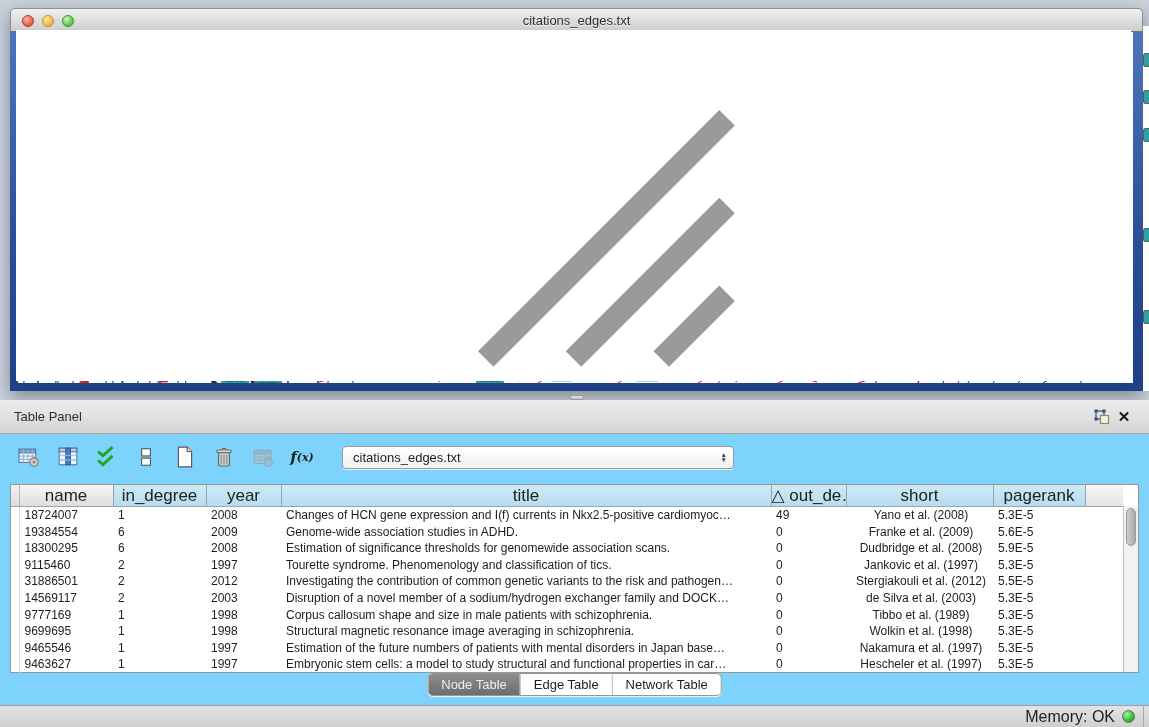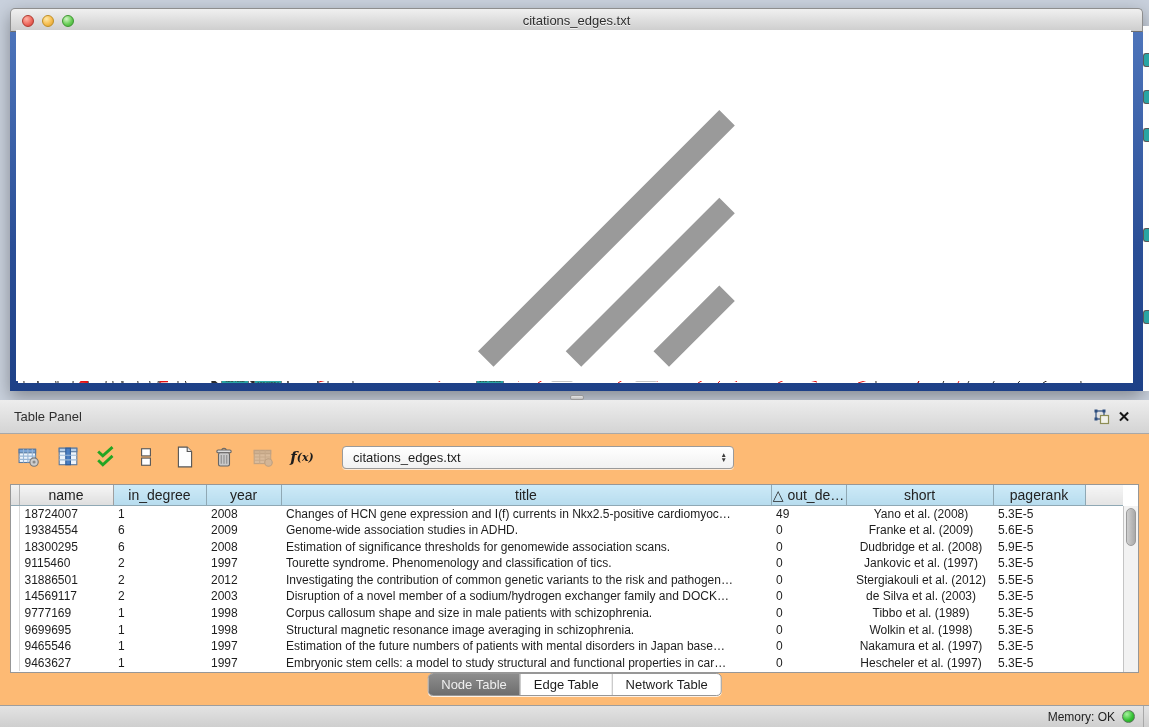--- a/index.html
+++ b/index.html
@@ -25,21 +25,21 @@
   .grip { position:absolute; right:12px; bottom:10px; }
 
   
   .behind-sliver { position:absolute; left:1143px; top:26px; width:6px; height:365px; background:#fdfdfd; }
   .behind-sliver .chip { position:absolute; left:0; width:6px; height:14px; background:#2aa5a3; border:1px solid #5a5a5a; border-right:none; border-radius:3px 0 0 3px; }
 
   .split-grip { position:absolute; left:570px; top:395px; width:14px; height:5px;
     background:linear-gradient(#e4e4e4,#bfbfbf); border:1px solid #9a9a9a; border-radius:2px; }
 
   
-  .table-panel { position:absolute; left:0; top:400px; width:1149px; height:305px; background:#fdba74; }
+  .table-panel { position:absolute; left:0; top:400px; width:1149px; height:305px; background:#7dd3fc; }
   .panel-titlebar { height:34px; background:linear-gradient(#ededed,#d4d4d4); border-bottom:1px solid #a8a8a8;
     display:flex; align-items:center; padding:0 14px; font-size:13px; color:#2f2f2f; }
   .panel-titlebar .spacer { flex:1; }
   .pt-btn { width:22px; height:20px; display:flex; align-items:center; justify-content:center; cursor:default; }
   .close-x { font-size:15px; font-weight:bold; color:#161616; line-height:1; }
 
   .toolbar { height:46px; display:flex; align-items:center; padding-left:16px; gap:13px; }
   .tool { width:26px; height:26px; display:flex; align-items:center; justify-content:center; }
   .fx { font-family:"DejaVu Serif",serif; font-style:italic; color:#1c1c1c; white-space:nowrap; }
   .fx b { font-size:15px; font-weight:bold; }
@@ -48,21 +48,21 @@
     border:1px solid #9a9a9a; border-radius:4px; box-shadow:0 1px 0 rgba(255,255,255,.7);
     display:flex; align-items:center; padding:0 6px 0 10px; font-size:13px; color:#1e1e1e; }
   .combo .val { flex:1; }
   .combo .arrows { display:flex; flex-direction:column; line-height:5px; font-size:6.5px; color:#3c3c3c; text-align:center; }
 
   .tablebox { position:absolute; left:10px; top:84px; width:1129px; height:189px;
     background:#ffffff; border:1px solid #979797; }
   table { border-collapse:collapse; table-layout:fixed; width:1112px; font-size:12px; color:#1d1d1d; }
   col.c-gut{width:8px;} col.c-name{width:94px;} col.c-ind{width:93px;} col.c-year{width:75px;}
   col.c-title{width:490px;} col.c-out{width:75px;} col.c-short{width:147px;} col.c-pr{width:92px;} col.c-fill{width:auto;}
-  thead th { height:20px; font-weight:normal; font-size:14px; color:#222;
+  thead th { height:20px; font-weight:normal; font-size:17px; color:#222;
     background:linear-gradient(#cdeaf7,#b7dcee); border-right:1px solid #8fa8b4; border-bottom:1px solid #8fa8b4;
     overflow:hidden; white-space:nowrap; }
   thead th.gut { background:linear-gradient(#f2f2f2,#dddddd); border-right:1px solid #b5b5b5; }
   thead th.gray { background:linear-gradient(#f6f6f6,#dedede); border-right:1px solid #9f9f9f; }
   thead th.fill { background:linear-gradient(#f6f6f6,#e4e4e4); border-right:none; }
   tbody td { height:16.6px; line-height:16.6px; padding:0 2px 0 5px; white-space:nowrap; overflow:hidden; }
   tbody td.gut { padding:0; border-right:1px solid #d9d9d9; }
   tbody td.short { text-align:center; }
   .vscroll { position:absolute; right:0; top:21px; bottom:0; width:15px; background:#f2f2f2; border-left:1px solid #c4c4c4; }
   .vscroll .thumb { position:absolute; left:2px; top:2px; width:10px; height:38px; border-radius:6px;
@@ -71,21 +71,21 @@
   .tabs { position:absolute; left:50%; top:273px; transform:translateX(-50%);
     display:flex; height:23px; background:#ffffff; border:1px solid #979797; border-radius:5px; overflow:hidden;
     box-shadow:0 1px 0 rgba(255,255,255,.8); }
   .seg { padding:0 13px; line-height:21px; font-size:13px; color:#1d1d1d; border-left:1px solid #b9b9b9; }
   .seg:first-child { border-left:none; }
   .seg.sel { background:linear-gradient(#8d8d8d,#6e6e6e); color:#efefef; }
 
   .statusbar { position:absolute; left:0; top:705px; width:1149px; height:22px;
     background:linear-gradient(#e3e3e3,#cfcfcf); border-top:1px solid #9e9e9e;
     display:flex; align-items:center; justify-content:flex-end; }
-  .statusbar .mem { font-size:12px; color:#1e1e1e; margin-right:7px; }
+  .statusbar .mem { font-size:16px; color:#1e1e1e; margin-right:7px; }
   .led { width:13px; height:13px; border-radius:50%; border:1px solid #5b755b; margin-right:8px;
     background:radial-gradient(circle at 35% 30%, #a8f0a0, #37c437 55%, #1f921f); }
   .statusbar .edge-div { width:6px; height:22px; border-left:1px solid #a8a8a8; }
 </style>
 </head>
 <body>
 
 <div class="net-window">
   <div class="titlebar">
     <div class="lights">

